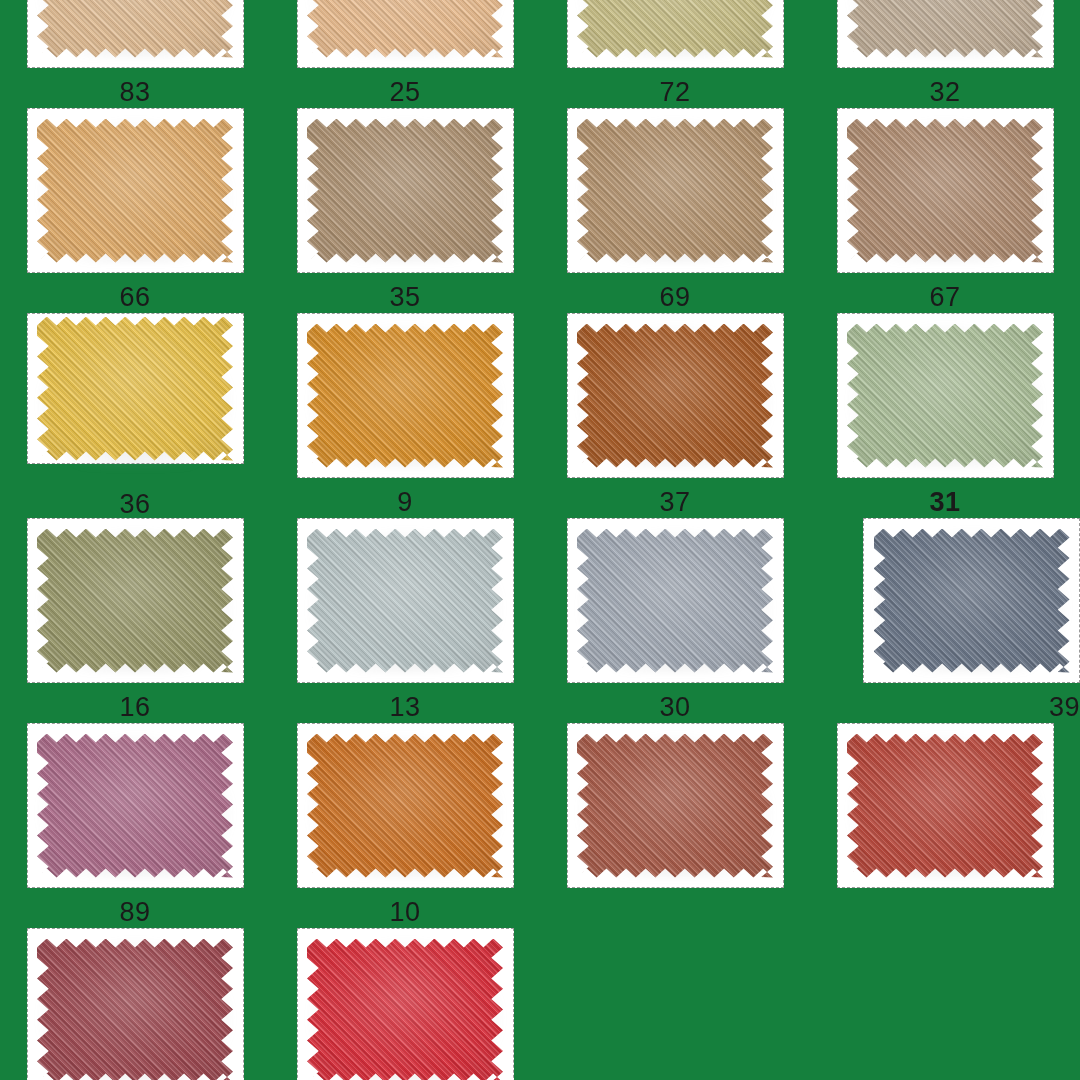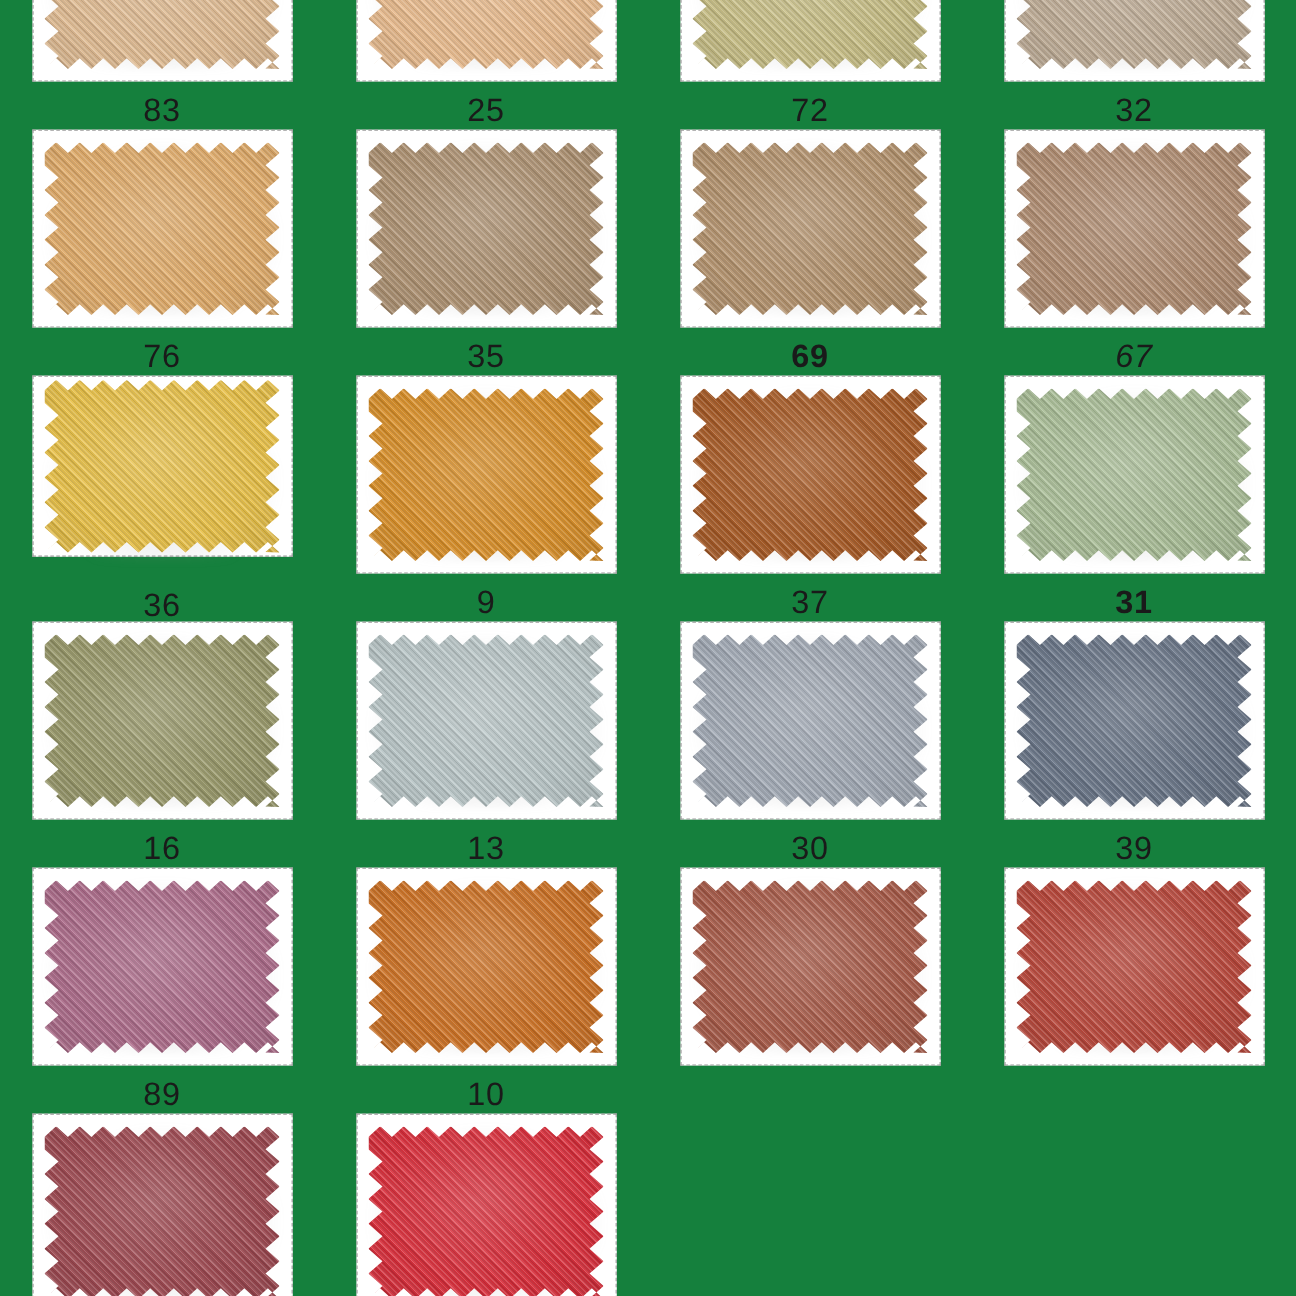--- a/index.html
+++ b/index.html
@@ -178,85 +178,85 @@
         <div class="swatch-label">32</div>
       </div>
       <div class="swatch-cell" style="height: 205px;">
         <div class="swatch-frame">
           <div class="swatch-shadow"></div>
           <div class="swatch-cloth" style="background-color: rgb(224, 172, 107);">
             <div class="twill"></div>
             <div class="sheen"></div>
           </div>
         </div>
-        <div class="swatch-label">76</div>
+        <div class="swatch-label">66</div>
       </div>
       <div class="swatch-cell" style="height: 205px;">
         <div class="swatch-frame">
           <div class="swatch-shadow"></div>
           <div class="swatch-cloth" style="background-color: rgb(174, 146, 115);">
             <div class="twill"></div>
             <div class="sheen"></div>
           </div>
         </div>
         <div class="swatch-label">35</div>
       </div>
+      <div class="swatch-cell" style="height: 205px;">
+        <div class="swatch-frame">
+          <div class="swatch-shadow"></div>
+          <div class="swatch-cloth" style="background-color: rgb(180, 147, 111);">
+            <div class="twill"></div>
+            <div class="sheen"></div>
+          </div>
+        </div>
+        <div class="swatch-label">69</div>
+      </div>
+      <div class="swatch-cell" style="height: 205px;">
+        <div class="swatch-frame">
+          <div class="swatch-shadow"></div>
+          <div class="swatch-cloth" style="background-color: rgb(176, 141, 114);">
+            <div class="twill"></div>
+            <div class="sheen"></div>
+          </div>
+        </div>
+        <div class="swatch-label">67</div>
+      </div>
+      <div class="swatch-cell" style="height: 205px; gap: 16px;">
+        <div class="swatch-frame">
+          <div class="swatch-shadow"></div>
+          <div class="swatch-cloth" style="background-color: rgb(232, 193, 74);">
+            <div class="twill"></div>
+            <div class="sheen"></div>
+          </div>
+        </div>
+        <div class="swatch-label">36</div>
+      </div>
+      <div class="swatch-cell" style="height: 205px;">
+        <div class="swatch-frame">
+          <div class="swatch-shadow"></div>
+          <div class="swatch-cloth" style="background-color: rgb(217, 144, 43);">
+            <div class="twill"></div>
+            <div class="sheen"></div>
+          </div>
+        </div>
+        <div class="swatch-label">9</div>
+      </div>
+      <div class="swatch-cell" style="height: 205px;">
+        <div class="swatch-frame">
+          <div class="swatch-shadow"></div>
+          <div class="swatch-cloth" style="background-color: rgb(168, 92, 40);">
+            <div class="twill"></div>
+            <div class="sheen"></div>
+          </div>
+        </div>
+        <div class="swatch-label">37</div>
+      </div>
       <div class="swatch-cell" style="height: 205px; font-weight: bold;">
         <div class="swatch-frame">
           <div class="swatch-shadow"></div>
-          <div class="swatch-cloth" style="background-color: rgb(180, 147, 111);">
-            <div class="twill"></div>
-            <div class="sheen"></div>
-          </div>
-        </div>
-        <div class="swatch-label">69</div>
-      </div>
-      <div class="swatch-cell" style="height: 205px; font-style: italic;">
-        <div class="swatch-frame">
-          <div class="swatch-shadow"></div>
-          <div class="swatch-cloth" style="background-color: rgb(176, 141, 114);">
-            <div class="twill"></div>
-            <div class="sheen"></div>
-          </div>
-        </div>
-        <div class="swatch-label">67</div>
-      </div>
-      <div class="swatch-cell" style="height: 205px; gap: 16px;">
-        <div class="swatch-frame">
-          <div class="swatch-shadow"></div>
-          <div class="swatch-cloth" style="background-color: rgb(232, 193, 74);">
-            <div class="twill"></div>
-            <div class="sheen"></div>
-          </div>
-        </div>
-        <div class="swatch-label">36</div>
-      </div>
-      <div class="swatch-cell" style="height: 205px;">
-        <div class="swatch-frame">
-          <div class="swatch-shadow"></div>
-          <div class="swatch-cloth" style="background-color: rgb(217, 144, 43);">
-            <div class="twill"></div>
-            <div class="sheen"></div>
-          </div>
-        </div>
-        <div class="swatch-label">9</div>
-      </div>
-      <div class="swatch-cell" style="height: 205px;">
-        <div class="swatch-frame">
-          <div class="swatch-shadow"></div>
-          <div class="swatch-cloth" style="background-color: rgb(168, 92, 40);">
-            <div class="twill"></div>
-            <div class="sheen"></div>
-          </div>
-        </div>
-        <div class="swatch-label">37</div>
-      </div>
-      <div class="swatch-cell" style="height: 205px; font-weight: bold;">
-        <div class="swatch-frame">
-          <div class="swatch-shadow"></div>
           <div class="swatch-cloth" style="background-color: rgb(170, 190, 152);">
             <div class="twill"></div>
             <div class="sheen"></div>
           </div>
         </div>
         <div class="swatch-label">31</div>
       </div>
       <div class="swatch-cell" style="height: 205px;">
         <div class="swatch-frame">
           <div class="swatch-shadow"></div>
@@ -280,21 +280,21 @@
       <div class="swatch-cell" style="height: 205px;">
         <div class="swatch-frame">
           <div class="swatch-shadow"></div>
           <div class="swatch-cloth" style="background-color: rgb(162, 170, 181);">
             <div class="twill"></div>
             <div class="sheen"></div>
           </div>
         </div>
         <div class="swatch-label">30</div>
       </div>
-      <div class="swatch-cell" style="height: 205px;">
+      <div class="swatch-cell" style="height: 205px; align-items: flex-end;">
         <div class="swatch-frame">
           <div class="swatch-shadow"></div>
           <div class="swatch-cloth" style="background-color: rgb(106, 118, 136);">
             <div class="twill"></div>
             <div class="sheen"></div>
           </div>
         </div>
         <div class="swatch-label">39</div>
       </div>
       <div class="swatch-cell" style="height: 205px;">

